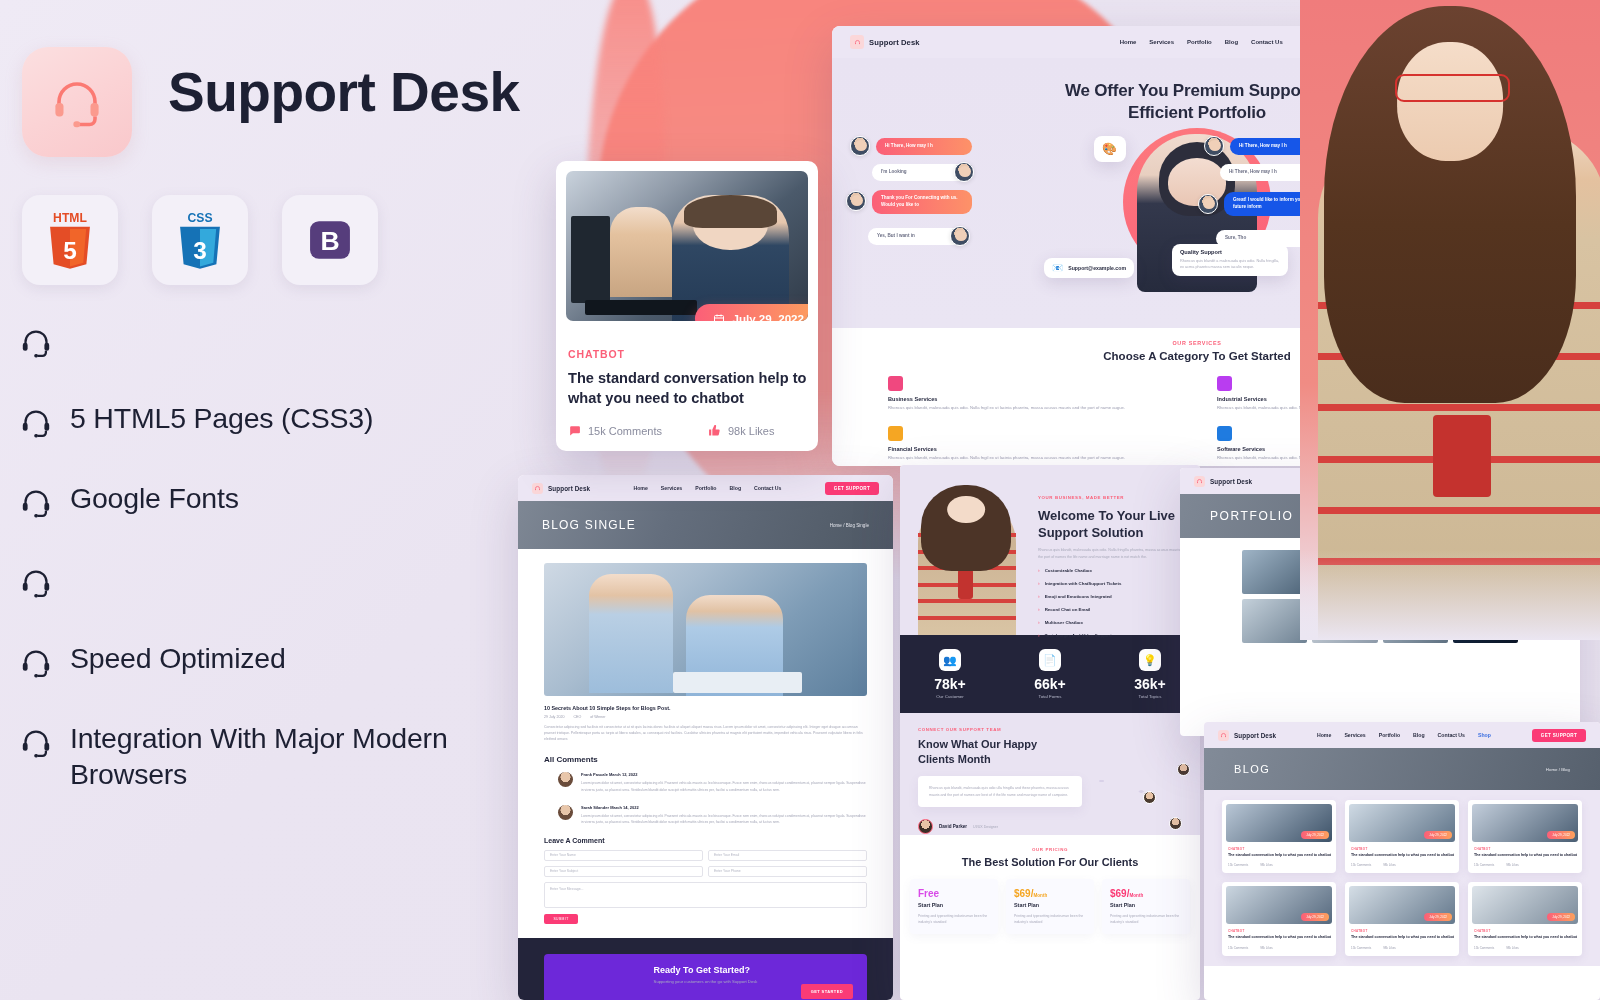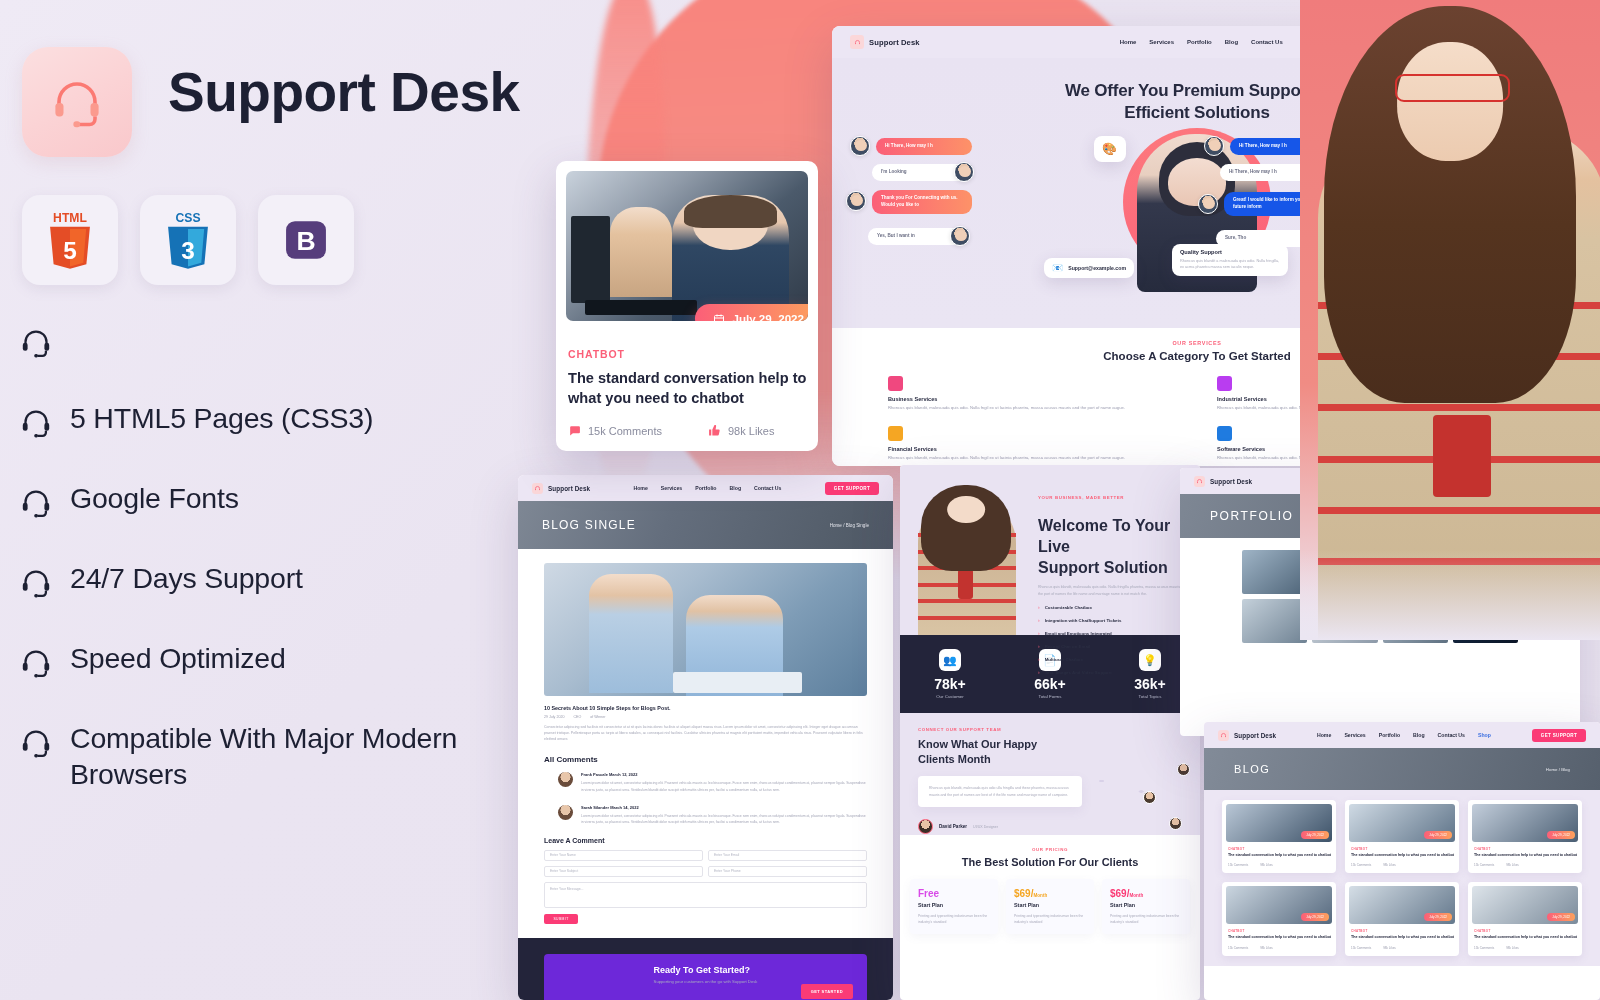--- a/index.html
+++ b/index.html
@@ -35,21 +35,21 @@
     background: linear-gradient(150deg,#fbdfe0 0%,#fbd3d5 50%,#f9c8cb 100%);
     display: flex; align-items: center; justify-content: center;
     box-shadow: 0 6px 18px rgba(200,150,160,.2);
   }
   .logo-badge svg { width: 54px; height: 54px; }
   .brand-title {
     position: absolute; left: 168px; top: 60px;
     font-size: 55px; font-weight: 700; letter-spacing: -.5px; color: #1d2033;
     font-family: "Liberation Sans", sans-serif;
   }
-  .tech-row { position: absolute; left: 22px; top: 195px; display: flex; gap: 22px; }
+  .tech-row { position: absolute; left: 22px; top: 195px; display: flex; gap: 34px; }
   .tech-card {
     width: 96px; height: 90px; border-radius: 18px;
     background: #f3f0f8;
     box-shadow: 0 4px 14px rgba(120,110,150,.13);
     display: flex; align-items: center; justify-content: center;
   }
   .tech-card svg { width: 56px; height: 62px; }
 
   .features { position: absolute; left: 18px; top: 320px; width: 530px; }
   .feat { display: flex; align-items: flex-start; gap: 16px; margin-bottom: 40px; }
@@ -238,21 +238,21 @@
     position: absolute; left: 14%; top: 14%; width: 74%; height: 86%;
     background: linear-gradient(180deg,#f0dac9 0%,#e6c3a9 14%,#cbb293 26%,#d9c4a4 100%);
     border-radius: 46px 46px 0 0;
   }
   .girl-hair{position:absolute;left:16%;top:6%;width:68%;height:54%;background:#4c3427;border-radius:48% 48% 34% 34%;}
   .girl-face{position:absolute;left:50%;transform:translateX(-50%);top:13%;width:42%;height:32%;border-radius:50%;background:#f3dbc9;}
   .girl-stripe{position:absolute;left:0;width:100%;height:4px;background:#d6413d;}
   .girl-phone{position:absolute;left:40%;top:52%;width:16%;height:22%;background:#c2332f;border-radius:3px;}
   .wm-copy { width: 56%; padding: 20px 12px 0 6px; }
   .wm-kicker { font-size: 4.4px; color: #fb5f78; font-weight: 700; letter-spacing: .6px; }
-  .wm-h2 { font-size: 16px; font-weight: 600; color: #272a40; margin-top: 15px; line-height: 1.32; }
+  .wm-h2 { font-size: 13px; font-weight: 600; color: #272a40; margin-top: 7px; line-height: 1.32; }
   .wm-p { font-size: 3.6px; color: #a8a9ba; line-height: 1.8; margin-top: 6px; }
   .wm-li { display: flex; gap: 5px; align-items: center; margin-top: 7px; }
   .wm-li .ar { color: #fb5f78; font-size: 5px; }
   .wm-li span.tx { font-size: 4.4px; font-weight: 700; color: #2a2d42; }
   .stats { background: #23243a; height: 78px; display: flex; align-items: center; justify-content: space-around; }
   .stat { text-align: center; }
   .stat .sic { width: 22px; height: 22px; border-radius: 6px; background: #fff; margin: 0 auto 5px;
      display:flex;align-items:center;justify-content:center; }
   .stat .num { font-size: 14px; font-weight: 700; color: #fff; }
   .stat .lbl { font-size: 4.4px; color: #b9bbcd; margin-top: 2px; }
@@ -409,41 +409,40 @@
         <span class="feat-txt">Google Fonts</span>
       </div>
       <div class="feat">
         <span class="feat-ico"><svg viewBox="0 0 24 24" fill="none" stroke="#1d2033" stroke-width="1.5">
               <path d="M5 13v-1a7 7 0 0 1 14 0v1"></path>
               <rect x="3.2" y="12.5" width="3.2" height="5.4" rx="1.5" fill="#1d2033" stroke="none"></rect>
               <rect x="17.6" y="12.5" width="3.2" height="5.4" rx="1.5" fill="#1d2033" stroke="none"></rect>
               <path d="M18.6 17.9v1.1a2.2 2.2 0 0 1-2.2 2.2h-3.1"></path>
               <rect x="10.8" y="20" width="2.6" height="2.3" rx="1.1" fill="#1d2033" stroke="none"></rect>
             </svg></span>
-        <span class="feat-txt">24/7 Days Support</span>
       </div>
       <div class="feat">
         <span class="feat-ico"><svg viewBox="0 0 24 24" fill="none" stroke="#1d2033" stroke-width="1.5">
               <path d="M5 13v-1a7 7 0 0 1 14 0v1"></path>
               <rect x="3.2" y="12.5" width="3.2" height="5.4" rx="1.5" fill="#1d2033" stroke="none"></rect>
               <rect x="17.6" y="12.5" width="3.2" height="5.4" rx="1.5" fill="#1d2033" stroke="none"></rect>
               <path d="M18.6 17.9v1.1a2.2 2.2 0 0 1-2.2 2.2h-3.1"></path>
               <rect x="10.8" y="20" width="2.6" height="2.3" rx="1.1" fill="#1d2033" stroke="none"></rect>
             </svg></span>
         <span class="feat-txt">Speed Optimized</span>
       </div>
       <div class="feat">
         <span class="feat-ico"><svg viewBox="0 0 24 24" fill="none" stroke="#1d2033" stroke-width="1.5">
               <path d="M5 13v-1a7 7 0 0 1 14 0v1"></path>
               <rect x="3.2" y="12.5" width="3.2" height="5.4" rx="1.5" fill="#1d2033" stroke="none"></rect>
               <rect x="17.6" y="12.5" width="3.2" height="5.4" rx="1.5" fill="#1d2033" stroke="none"></rect>
               <path d="M18.6 17.9v1.1a2.2 2.2 0 0 1-2.2 2.2h-3.1"></path>
               <rect x="10.8" y="20" width="2.6" height="2.3" rx="1.1" fill="#1d2033" stroke="none"></rect>
             </svg></span>
-        <span class="feat-txt">Compatible With Major Modern Browsers</span>
+        <span class="feat-txt">Integration With Major Modern Browsers</span>
       </div>
     </div>
   </div>
 
   <div id="model">
     <div class="model-bg"></div>
     <div class="model-body">
       <div class="mstripe" style="top:34%"></div>
         <div class="mstripe" style="top:44%"></div>
       <div class="mstripe" style="top:54%"></div>
@@ -477,21 +476,21 @@
         <span>Portfolio</span>
         <span>Blog</span>
         <span>Contact Us</span>
       </div>
       <div class="mn-btn">GET SUPPORT</div>
     </div>
 
     <div class="hero-body">
       <div class="hero-h1">
         <div>We Offer You Premium Support &amp;</div>
-        <div>Efficient Solutions</div>
+        <div>Efficient Portfolio</div>
       </div>
 
       <div class="av" style="left:18px;top:78px"></div>
       <div class="bubble b-pink" style="left:44px;top:80px;width:96px">Hi There, How may I h</div>
       <div class="bubble b-white" style="left:40px;top:106px;width:96px">I'm Looking</div>
       <div class="av" style="left:122px;top:104px"></div>
       <div class="av" style="left:14px;top:133px"></div>
       <div class="bubble b-pink" style="left:40px;top:132px;width:100px">Thank you For Connecting with us. Would you like to</div>
       <div class="bubble b-white" style="left:36px;top:170px;width:94px">Yes, But I want in</div>
       <div class="av" style="left:118px;top:168px"></div>

